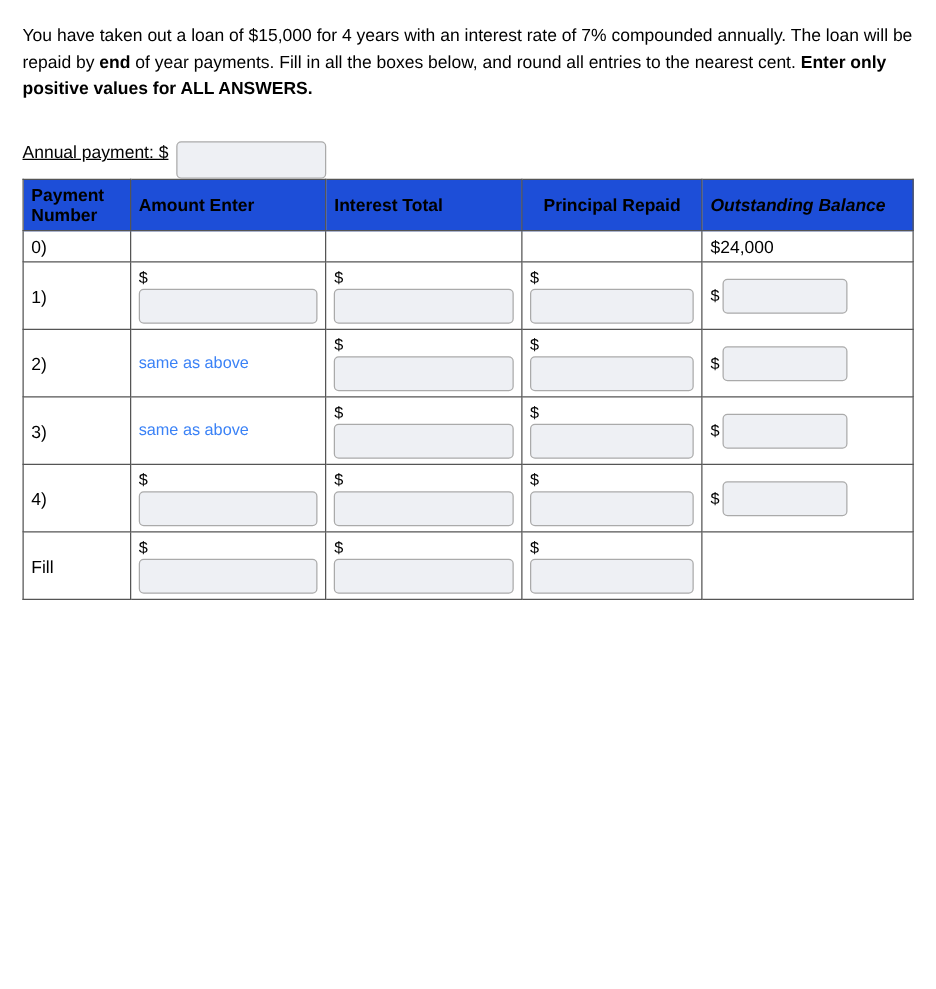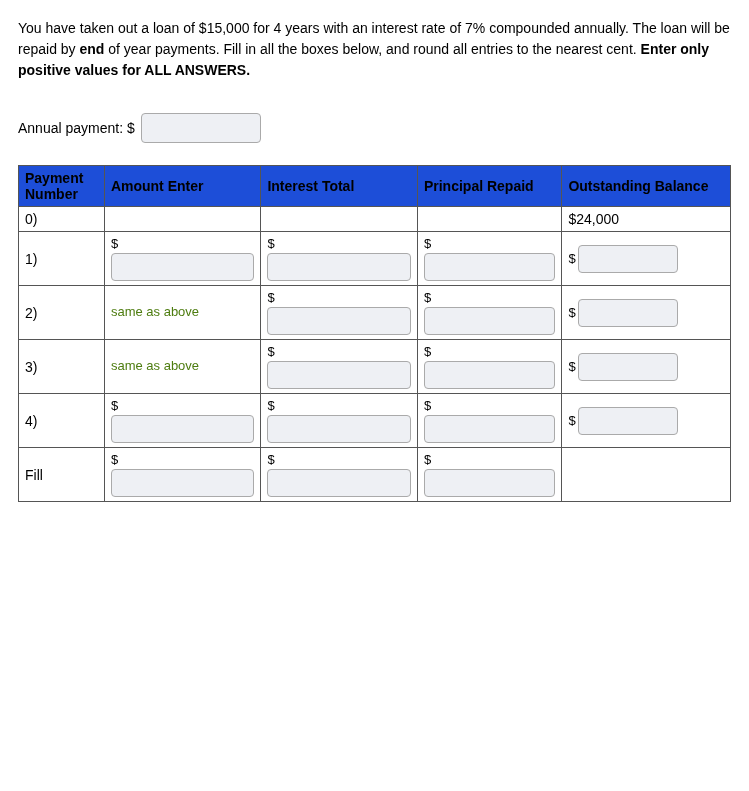--- a/index.html
+++ b/index.html
@@ -11,23 +11,23 @@
       padding: 18px 18px;
       width: 749px;
     }
     .intro {
       margin-bottom: 32px;
       line-height: 1.5;
     }
     .intro span.bold { font-weight: bold; }
     .annual-payment {
       display: flex;
-      align-items: center;
-      margin-bottom: 22px;
-      font-size: 14px;
+      align-items: flex-start;
+      font-size: 14px;
+      text-decoration: underline;
     }
     .annual-payment label {
       margin-right: 6px;
     }
 
     table {
       border-collapse: collapse;
       width: 100%;
     }
     th, td {
@@ -44,22 +44,22 @@
     }
     td {
       vertical-align: middle;
     }
     .payment-number-col {
       width: 70px;
       font-size: 14px;
     }
     .amount-col { width: 130px; }
     .interest-col { width: 130px; }
-    .principal-col { width: 120px; }
-    .outstanding-col { width: 140px; }
+    .principal-col { width: 120px; text-align: center; }
+    .outstanding-col { width: 140px; font-style: italic; }
 
     .cell-inner {
       display: flex;
       flex-direction: column;
       gap: 2px;
     }
     .cell-row {
       display: flex;
       align-items: center;
       gap: 2px;
@@ -73,21 +73,21 @@
       border-radius: 4px;
       background: #eef0f4;
       height: 28px;
       width: 100%;
       font-size: 13px;
       outline: none;
       padding: 0 4px;
     }
     .same-as-above {
       font-size: 13px;
-      color: #4d7c0f;
+      color: #3b82f6;
       margin-bottom: 2px;
     }
     .outstanding-cell {
       display: flex;
       align-items: center;
       gap: 2px;
     }
     .outstanding-cell .cell-dollar {
       font-size: 13px;
     }

